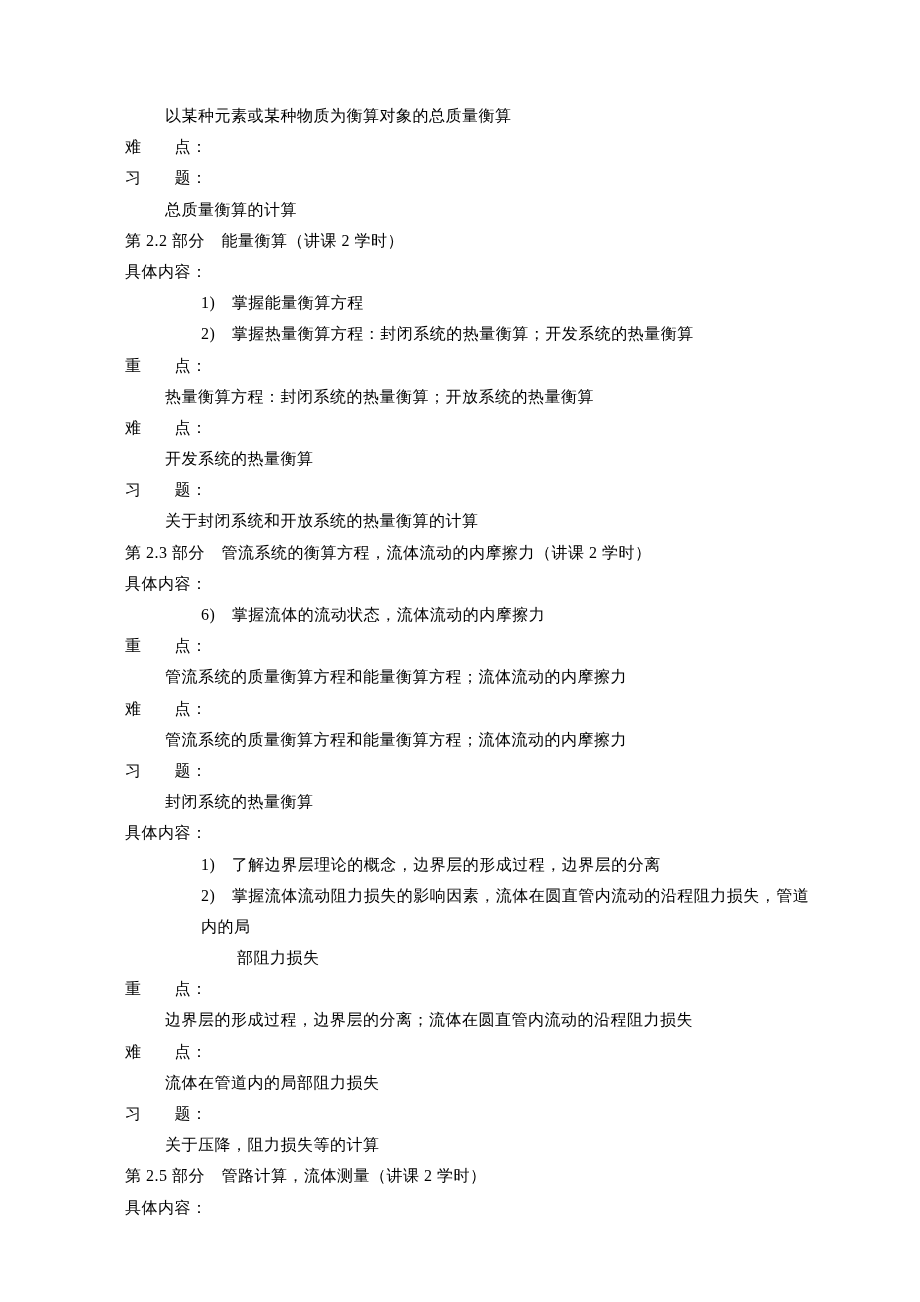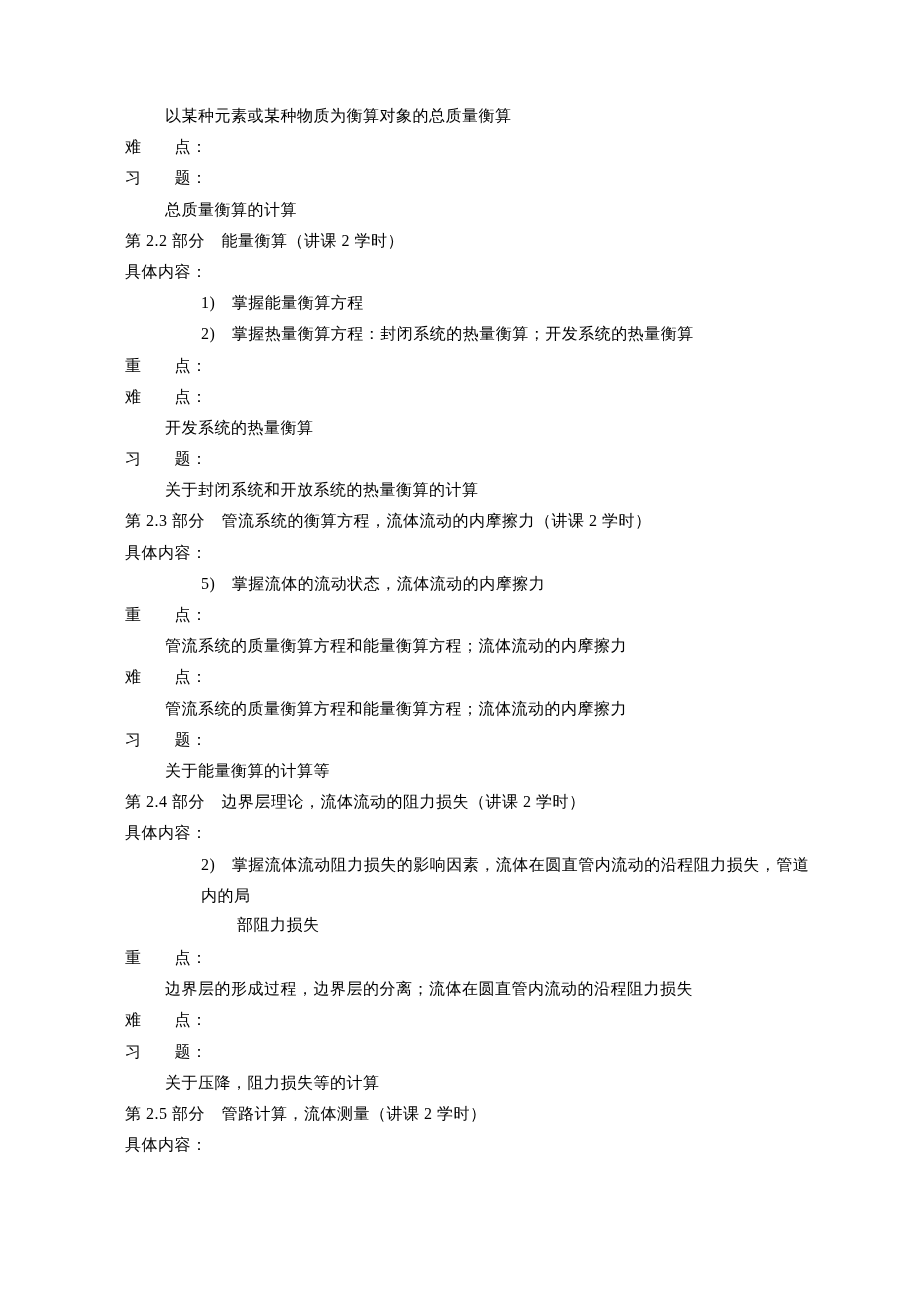--- a/index.html
+++ b/index.html
@@ -16,52 +16,54 @@
     min-height: 1302px;
     padding: 100px 110px 100px 125px;
     box-sizing: border-box;
   }
   .line {
     white-space: pre-wrap;
     letter-spacing: 0.5px;
   }
   .indent1 { padding-left: 40px; }
   .indent2 { padding-left: 76px; }
-  .indent2b { padding-left: 112px; font-family: Liberation Mono, monospace; }
+  .indent2b { padding-left: 112px; }
 </style>
 </head>
 <body>
 
 <div class="page" id="page-container">
     <div class="line indent1">以某种元素或某种物质为衡算对象的总质量衡算</div>
     <div class="line ">难　　点：</div>
     <div class="line ">习　　题：</div>
     <div class="line indent1">总质量衡算的计算</div>
     <div class="line ">第 2.2 部分　能量衡算（讲课 2 学时）</div>
     <div class="line ">具体内容：</div>
     <div class="line indent2">1)　掌握能量衡算方程</div>
     <div class="line indent2">2)　掌握热量衡算方程：封闭系统的热量衡算；开发系统的热量衡算</div>
     <div class="line ">重　　点：</div>
+    <div class="line indent1">热量衡算方程：封闭系统的热量衡算；开放系统的热量衡算</div>
     <div class="line ">难　　点：</div>
     <div class="line indent1">开发系统的热量衡算</div>
     <div class="line ">习　　题：</div>
     <div class="line indent1">关于封闭系统和开放系统的热量衡算的计算</div>
     <div class="line ">第 2.3 部分　管流系统的衡算方程，流体流动的内摩擦力（讲课 2 学时）</div>
     <div class="line ">具体内容：</div>
-    <div class="line indent2">5)　掌握流体的流动状态，流体流动的内摩擦力</div>
+    <div class="line indent2">6)　掌握流体的流动状态，流体流动的内摩擦力</div>
     <div class="line ">重　　点：</div>
     <div class="line indent1">管流系统的质量衡算方程和能量衡算方程；流体流动的内摩擦力</div>
     <div class="line ">难　　点：</div>
     <div class="line indent1">管流系统的质量衡算方程和能量衡算方程；流体流动的内摩擦力</div>
     <div class="line ">习　　题：</div>
-    <div class="line indent1">关于能量衡算的计算等</div>
-    <div class="line ">第 2.4 部分　边界层理论，流体流动的阻力损失（讲课 2 学时）</div>
+    <div class="line indent1">封闭系统的热量衡算</div>
     <div class="line ">具体内容：</div>
+    <div class="line indent2">1)　了解边界层理论的概念，边界层的形成过程，边界层的分离</div>
     <div class="line indent2">2)　掌握流体流动阻力损失的影响因素，流体在圆直管内流动的沿程阻力损失，管道内的局</div>
     <div class="line indent2b">部阻力损失</div>
     <div class="line ">重　　点：</div>
     <div class="line indent1">边界层的形成过程，边界层的分离；流体在圆直管内流动的沿程阻力损失</div>
     <div class="line ">难　　点：</div>
+    <div class="line indent1">流体在管道内的局部阻力损失</div>
     <div class="line ">习　　题：</div>
     <div class="line indent1">关于压降，阻力损失等的计算</div>
     <div class="line ">第 2.5 部分　管路计算，流体测量（讲课 2 学时）</div>
     <div class="line ">具体内容：</div>
   </div>
 
 </body></html>

